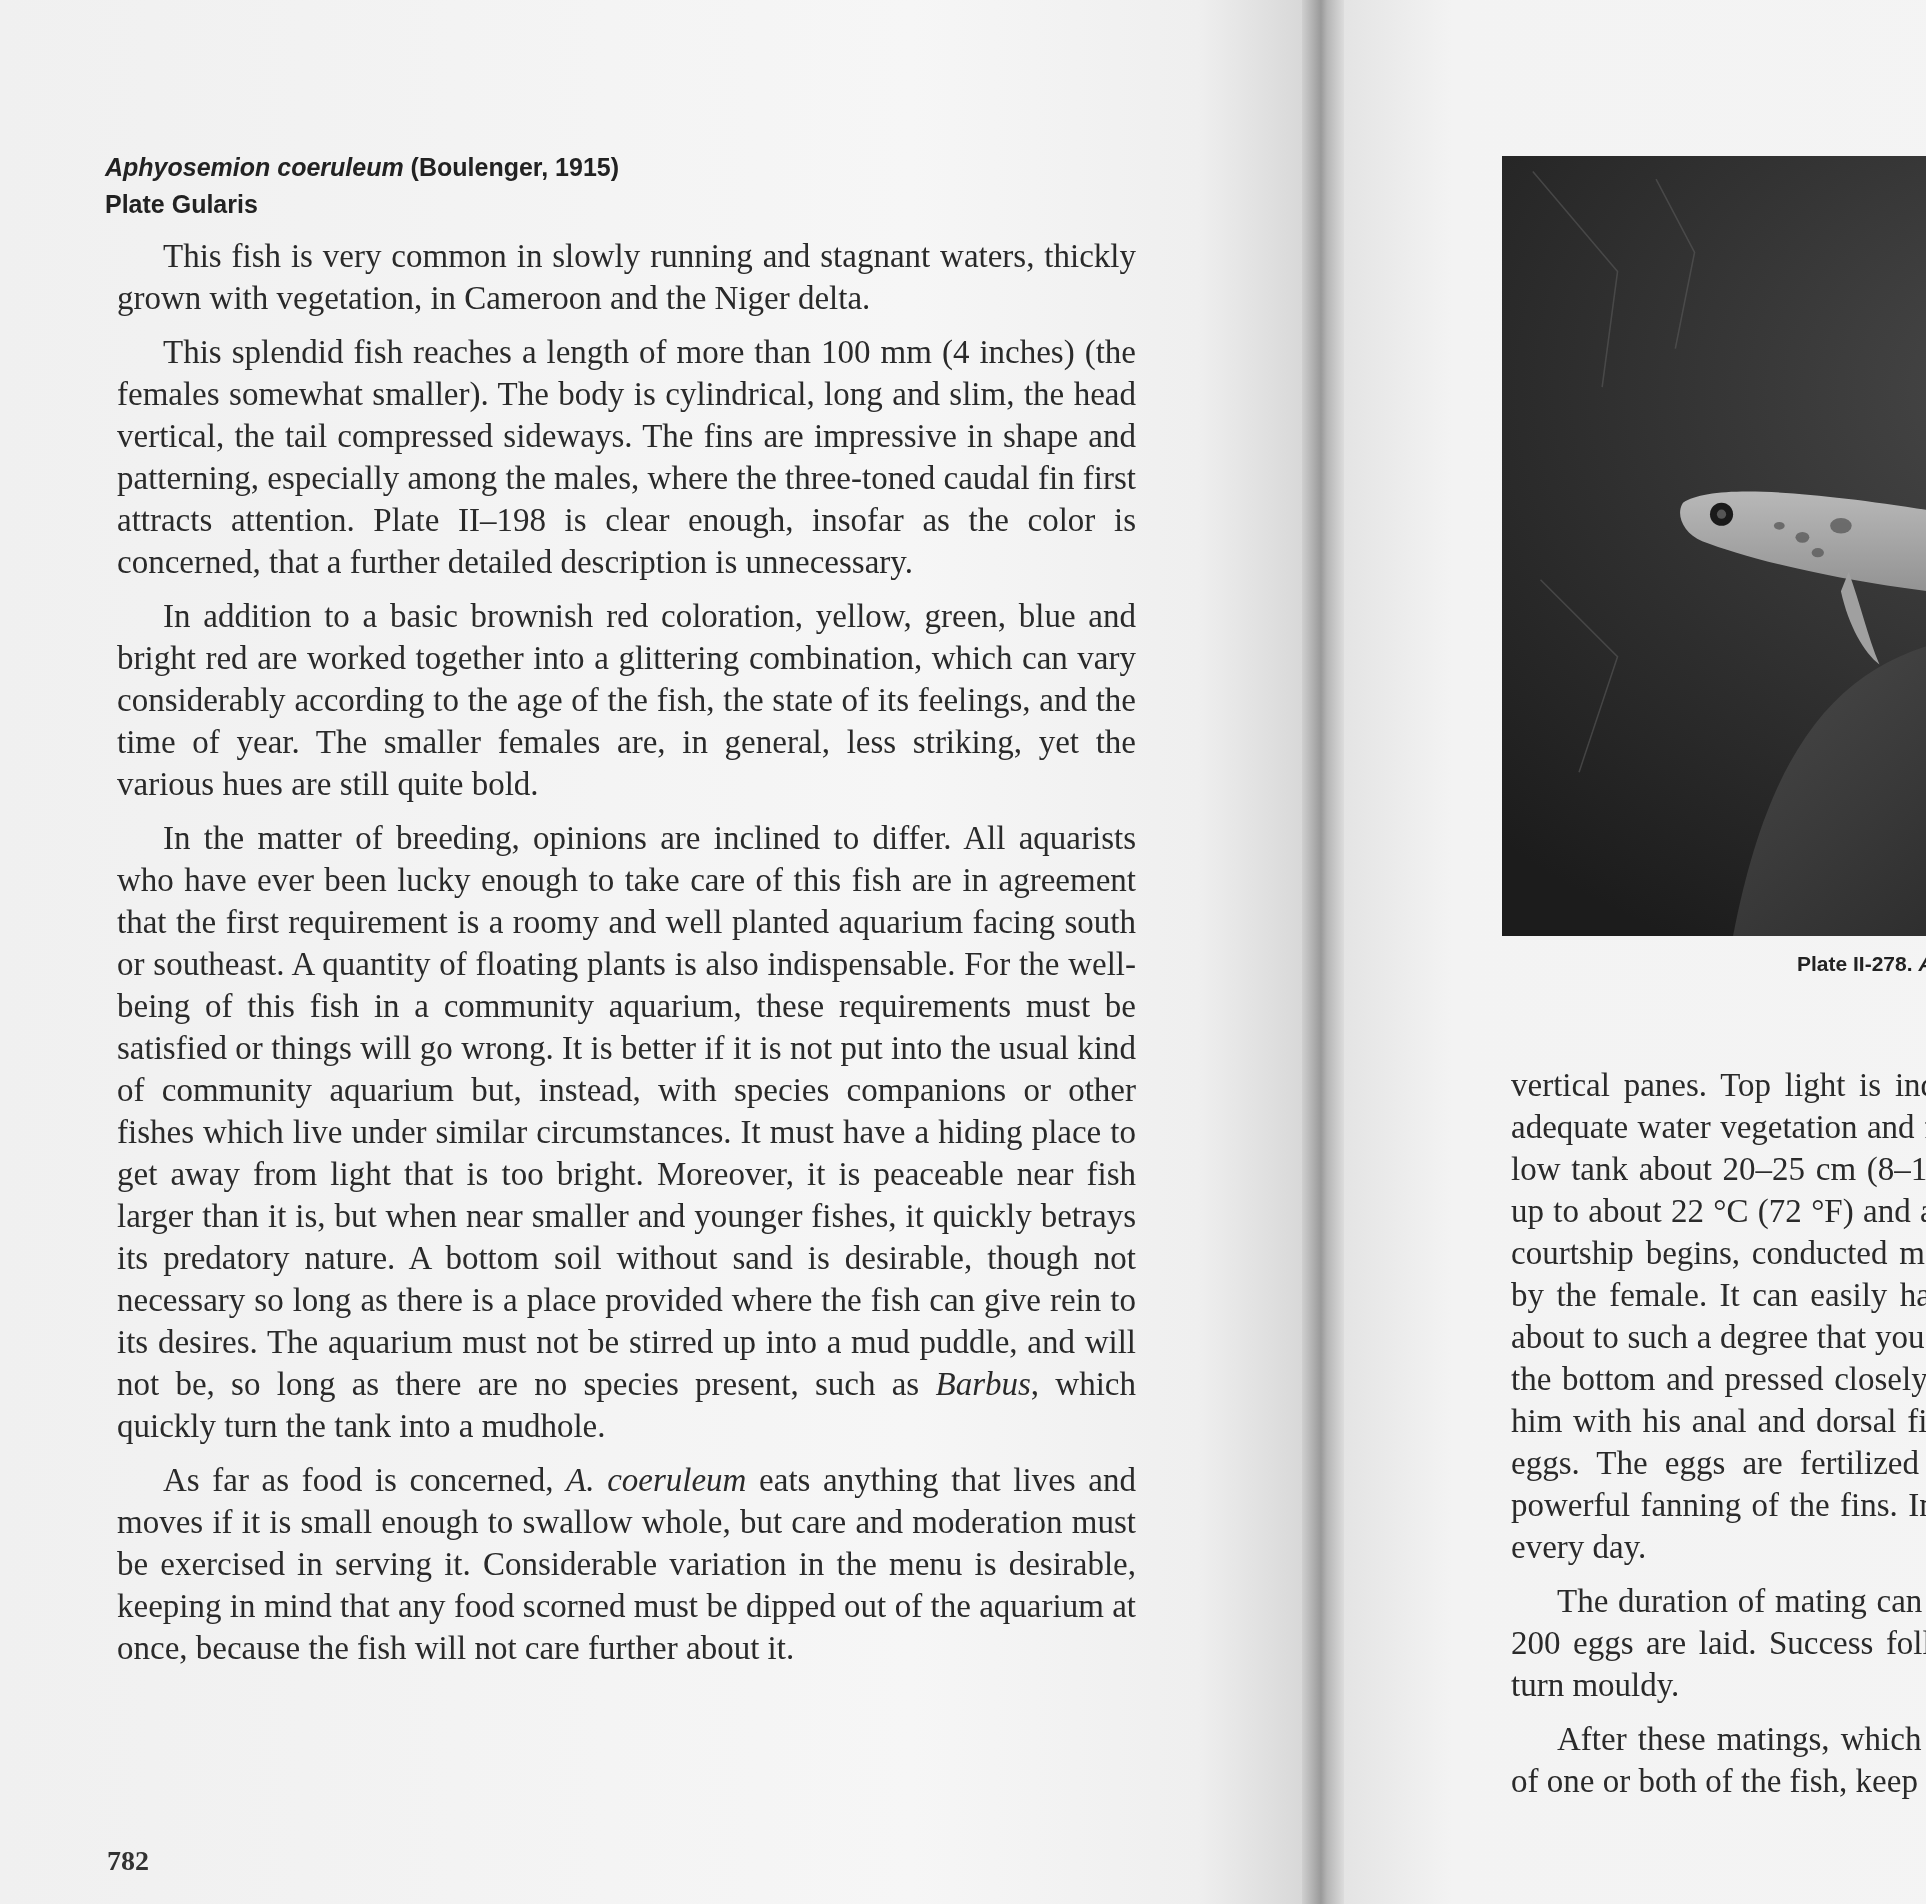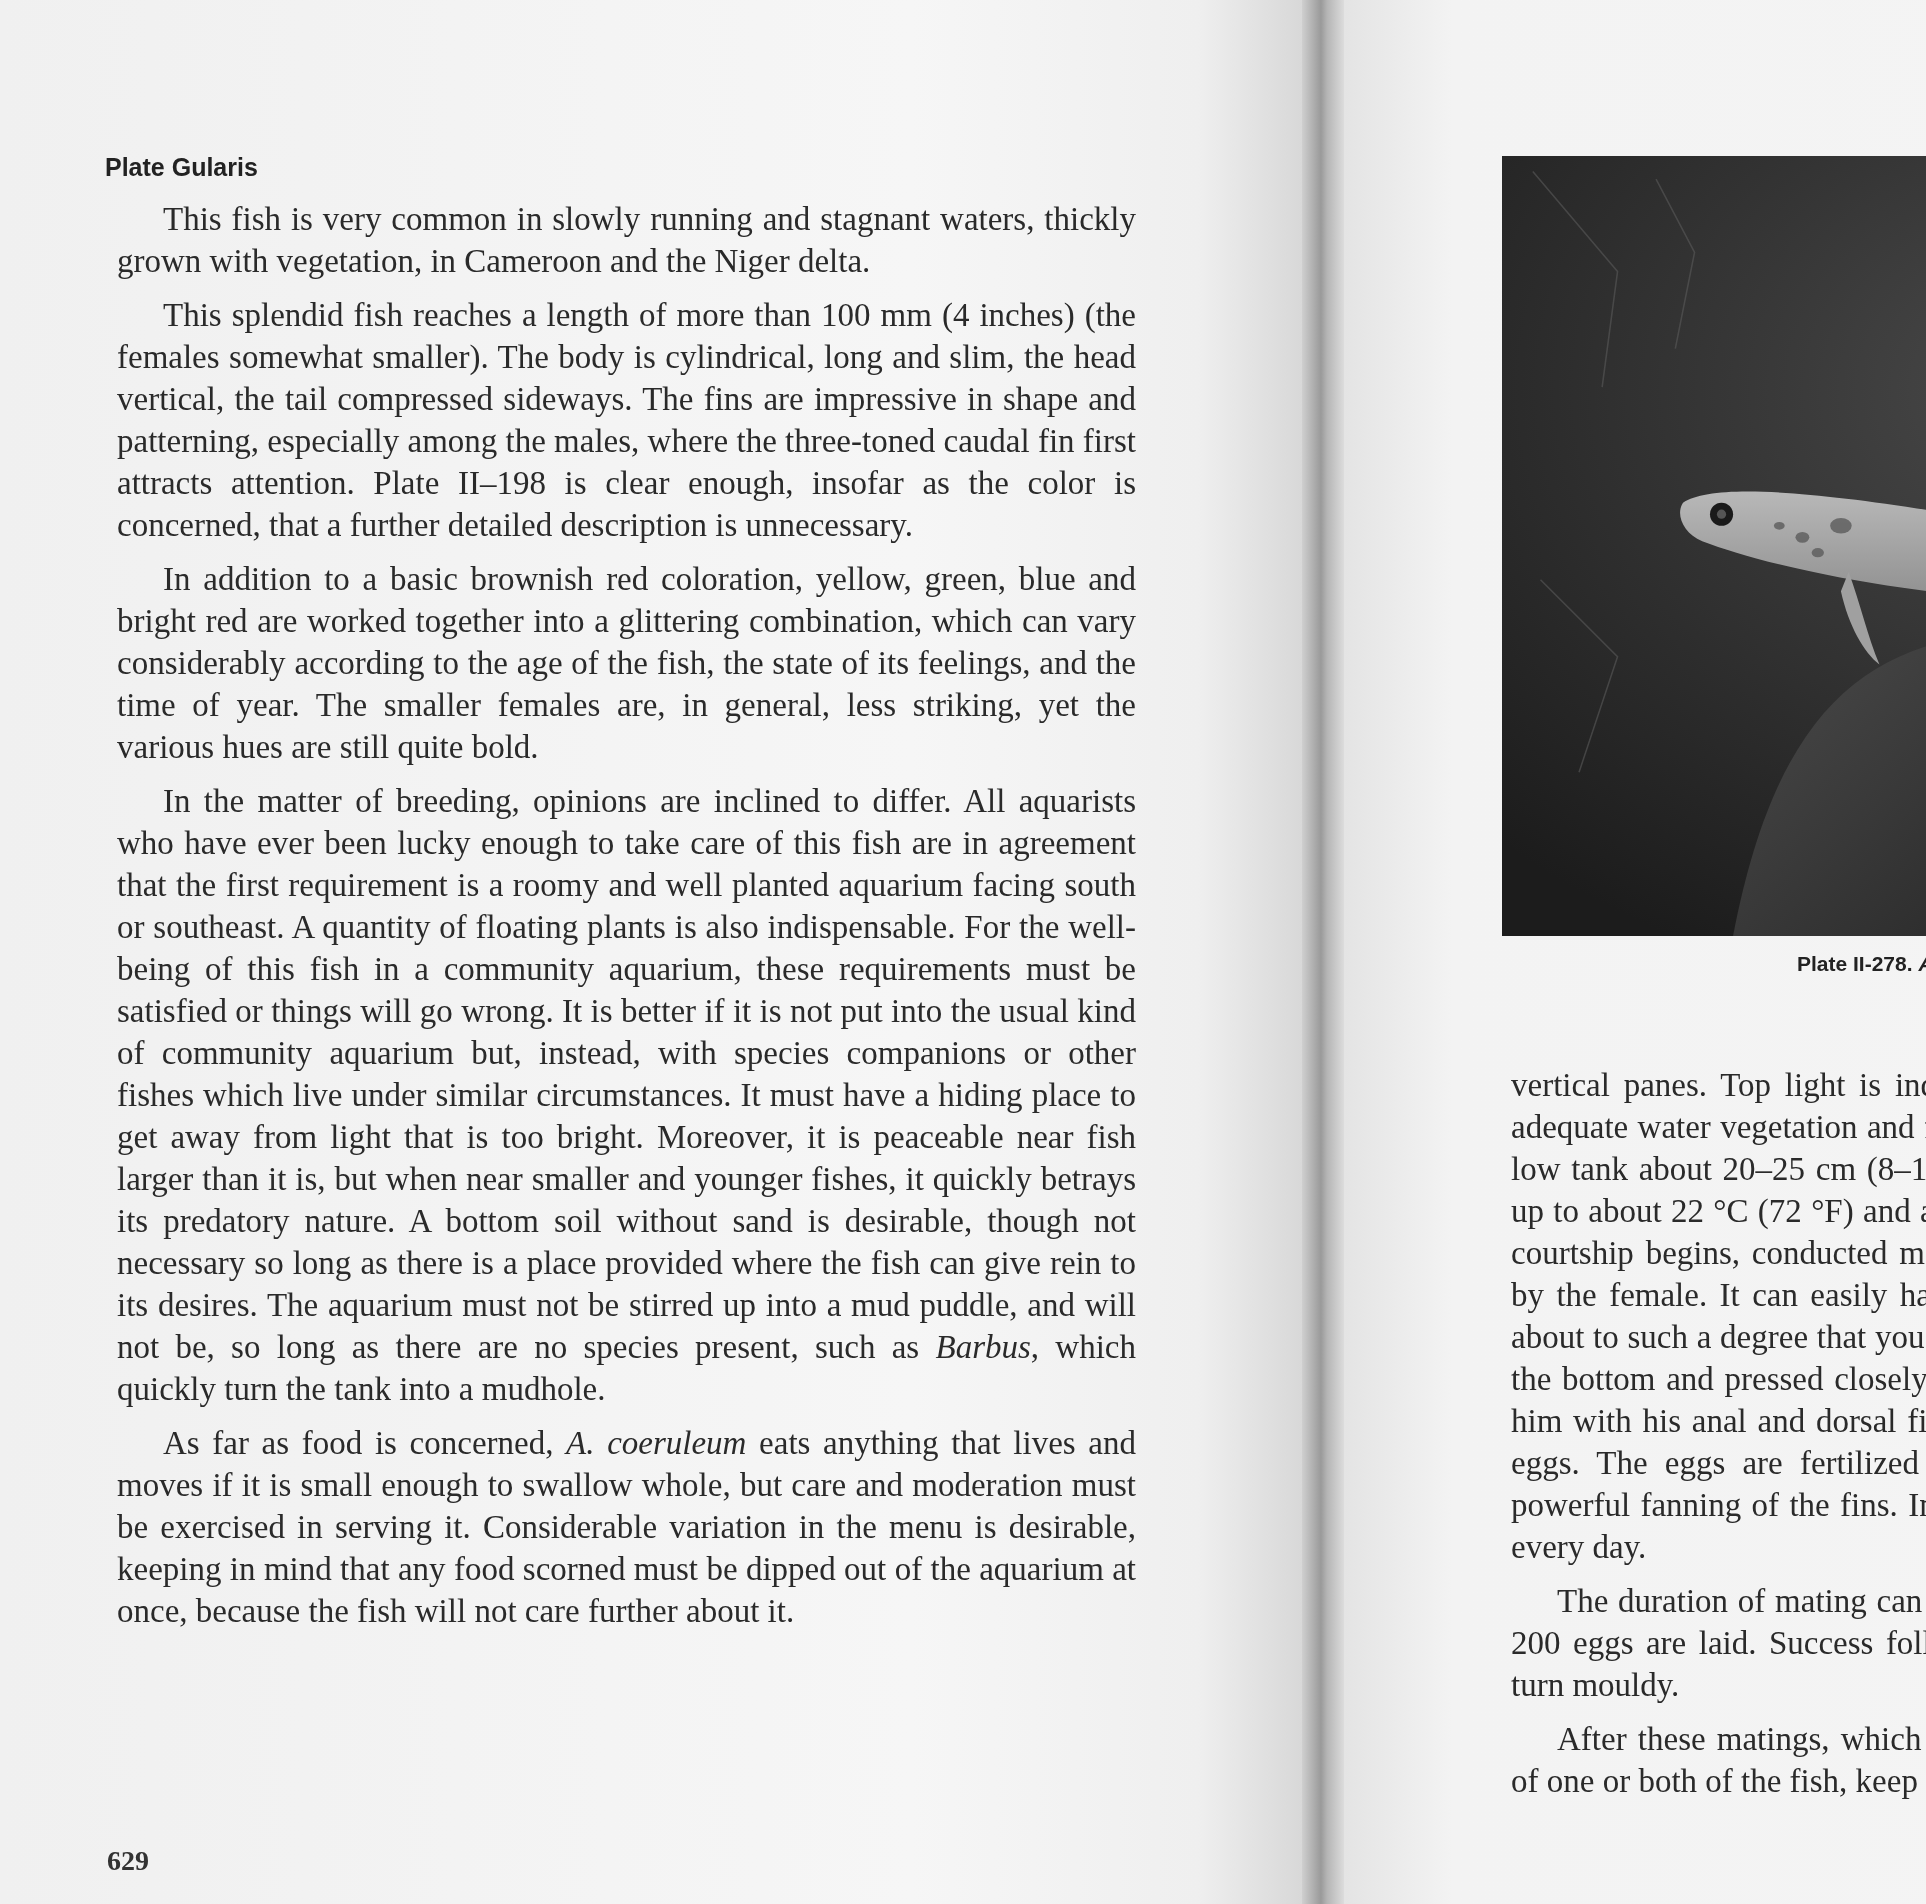--- a/index.html
+++ b/index.html
@@ -23,28 +23,31 @@
   .caption .ital { font-style:italic; }
   .pagenum { position:absolute; font-family:"Liberation Serif","DejaVu Serif",serif; font-weight:bold; font-size:28px; color:#333; }
   .pagenum-left { left:107px; top:1845px; }
 </style>
 </head>
 <body>
 
 <div class="spread">
   <div class="page page-left">
     <div class="textblock left-text">
+      <div class="heading">
+        <span class="ital">Aphyosemion coeruleum</span><span> (Boulenger, 1915)</span>
+      </div>
       <div class="heading">Plate Gularis</div>
       <p>This fish is very common in slowly running and stagnant waters, thickly grown with vegetation, in Cameroon and the Niger delta.</p>
       <p>This splendid fish reaches a length of more than 100 mm (4 inches) (the females somewhat smaller). The body is cylindrical, long and slim, the head vertical, the tail compressed sideways. The fins are impressive in shape and patterning, especially among the males, where the three-toned caudal fin first attracts attention. Plate II–198 is clear enough, insofar as the color is concerned, that a further detailed description is unnecessary.</p>
       <p>In addition to a basic brownish red coloration, yellow, green, blue and bright red are worked together into a glittering combination, which can vary considerably according to the age of the fish, the state of its feelings, and the time of year. The smaller females are, in general, less striking, yet the various hues are still quite bold.</p>
       <p><span>In the matter of breeding, opinions are inclined to differ. All aquarists who have ever been lucky enough to take care of this fish are in agreement that the first requirement is a roomy and well planted aquarium facing south or southeast. A quantity of floating plants is also indispensable. For the well-being of this fish in a community aquarium, these requirements must be satisfied or things will go wrong. It is better if it is not put into the usual kind of community aquarium but, instead, with species companions or other fishes which live under similar circumstances. It must have a hiding place to get away from light that is too bright. Moreover, it is peaceable near fish larger than it is, but when near smaller and younger fishes, it quickly betrays its predatory nature. A bottom soil without sand is desirable, though not necessary so long as there is a place provided where the fish can give rein to its desires. The aquarium must not be stirred up into a mud puddle, and will not be, so long as there are no species present, such as </span><em>Barbus</em><span>, which quickly turn the tank into a mudhole.</span></p>
       <p><span>As far as food is concerned, </span><em>A. coeruleum</em><span> eats anything that lives and moves if it is small enough to swallow whole, but care and moderation must be exercised in serving it. Considerable variation in the menu is desirable, keeping in mind that any food scorned must be dipped out of the aquarium at once, because the fish will not care further about it.</span></p>
     </div>
-    <div class="pagenum pagenum-left">629</div>
+    <div class="pagenum pagenum-left">782</div>
   </div>
 
   <div class="gutter"></div>
 
   <div class="page page-right"></div>
 </div>
 
 <div class="plate">
   <svg viewBox="0 0 2690 2025" preserveAspectRatio="none">
     <defs>

